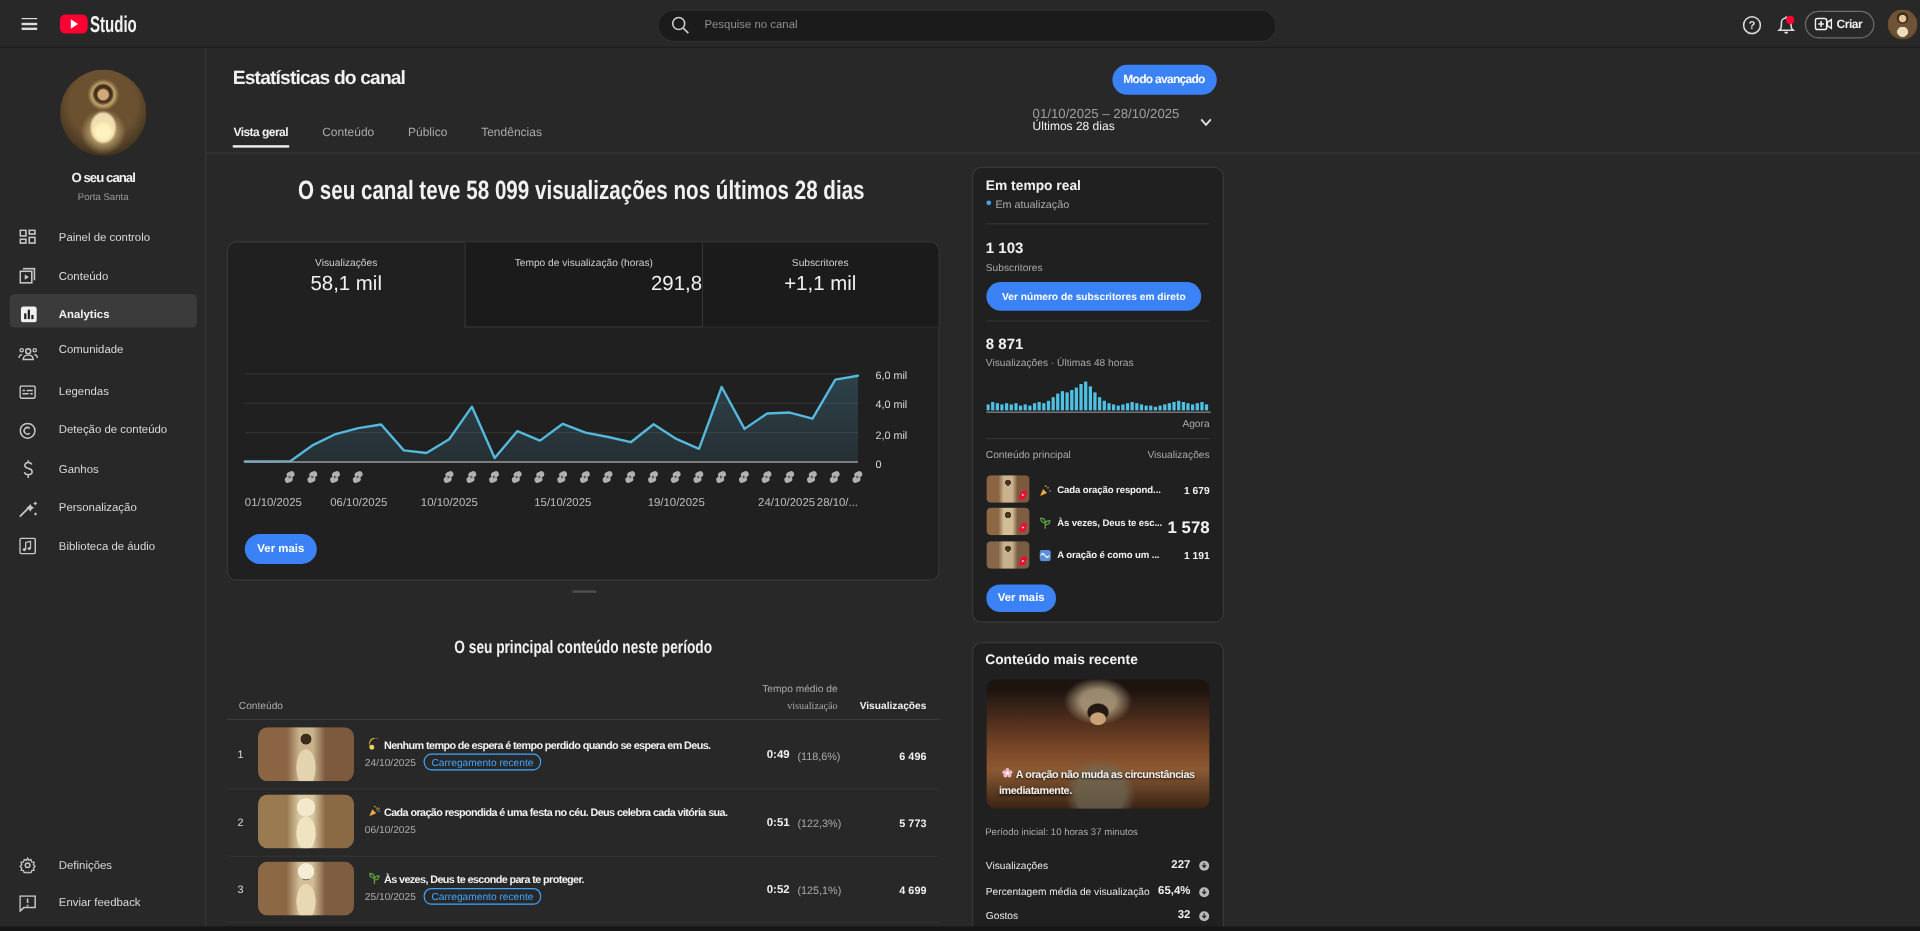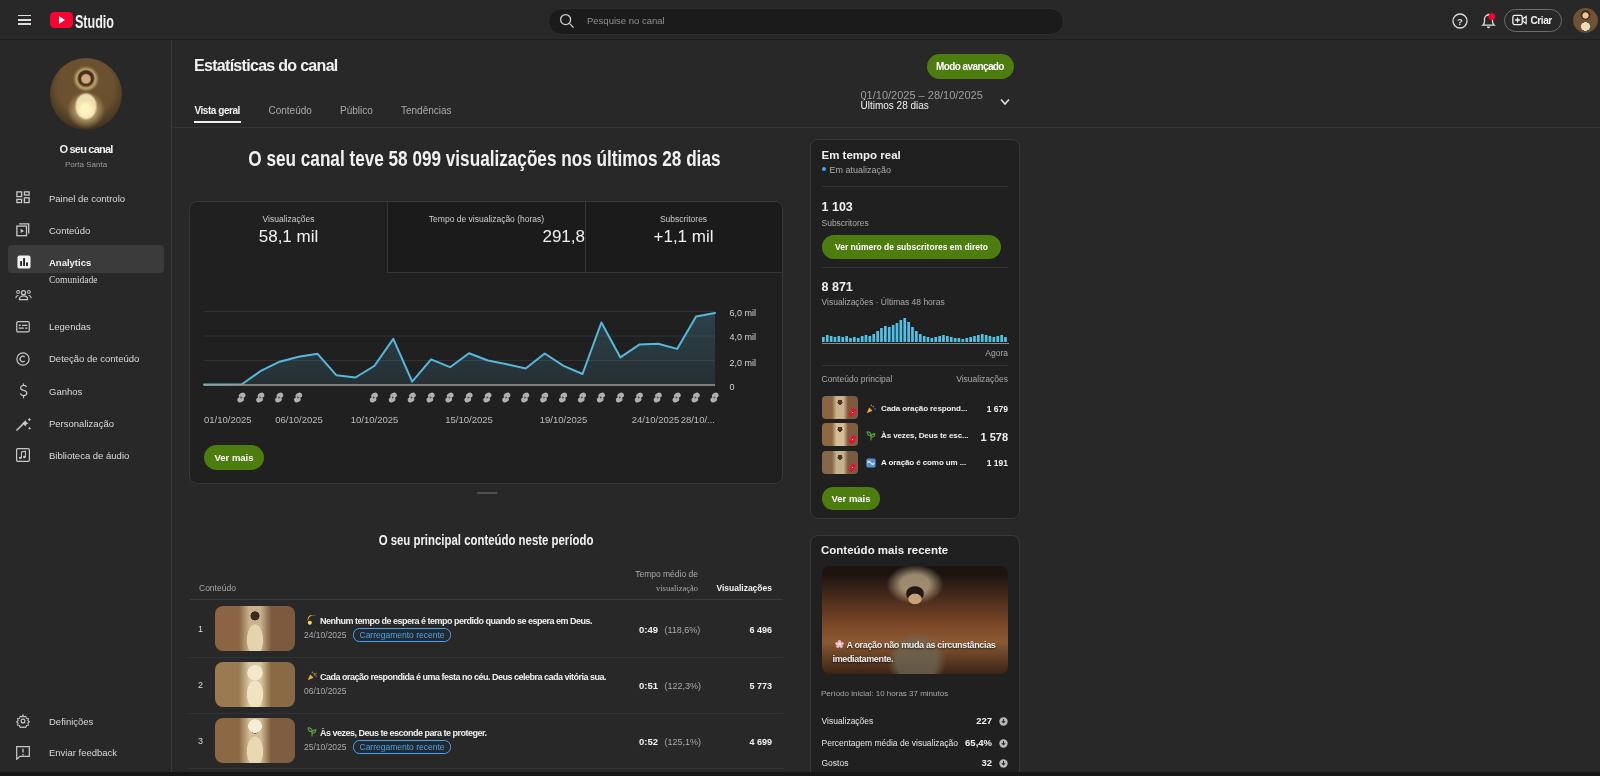--- a/index.html
+++ b/index.html
@@ -4,21 +4,21 @@
 <style>
   * { margin:0; padding:0; box-sizing:border-box; }
   html,body { width:1600px; height:776px; overflow:hidden; background:#282828;
     font-family:"Liberation Sans", sans-serif; }
   .abs { position:absolute; white-space:nowrap; }
   #app { position:relative; width:1600px; height:776px; background:#282828; }
   .w { color:#f1f1f1; }
   .g { color:#aaaaaa; }
   .b { font-weight:bold; }
   .card { position:absolute; background:#202020; border:1px solid #383838; border-radius:8px; }
-  .pill { position:absolute; background:#4d7c0f; border-radius:13px; color:#fff;
+  .pill { position:absolute; background:#3b82f6; border-radius:13px; color:#fff;
     font-weight:bold; display:flex; align-items:center; justify-content:center; }
 </style>
 </head>
 <body>
 <div id="app">
 
 <div class="abs" style="left:0;top:0;width:1600px;height:40px;background:#282828;border-bottom:1px solid #1e1e1e;"></div>
 
 <div class="abs" style="left:18px;top:14.6px;width:13.3px;height:1.8px;background:#dcdcdc;"></div>
 <div class="abs" style="left:18px;top:18.8px;width:13.3px;height:1.8px;background:#dcdcdc;"></div>
@@ -97,21 +97,21 @@
         <rect x="10.4" y="8.5" width="2.1" height="4" fill="#1f1f1f"></rect>
       </svg>
   <div class="abs w b" style="left:49px;top:256.5px;font-size:9.5px;">Analytics</div>
   <svg class="abs" style="left:15px;top:288px;" width="17" height="14" viewBox="0 0 18 15">
         <circle cx="9" cy="5" r="2.2" fill="none" stroke="#c8c8c8" stroke-width="1.3"></circle>
         <path d="M4.5 12.5 c0-2.5 2-4 4.5-4 s4.5 1.5 4.5 4z" fill="none" stroke="#c8c8c8" stroke-width="1.3"></path>
         <circle cx="3.2" cy="4.2" r="1.5" fill="none" stroke="#c8c8c8" stroke-width="1.1"></circle>
         <circle cx="14.8" cy="4.2" r="1.5" fill="none" stroke="#c8c8c8" stroke-width="1.1"></circle>
         <path d="M0.8 11 c0-1.8 1.2-2.8 2.8-2.9 M17.2 11 c0-1.8 -1.2-2.8 -2.8-2.9" fill="none" stroke="#c8c8c8" stroke-width="1.1"></path>
       </svg>
-  <div class="abs" style="left:49px;top:275px;font-size:9.5px;color:#dadada;font-family:Liberation Serif, serif;">Comunidade</div>
+  <div class="abs" style="left:49px;top:286px;font-size:9.5px;color:#dadada;">Comunidade</div>
   <svg class="abs" style="left:16px;top:321px;" width="14" height="12" viewBox="0 0 16 14">
         <rect x="0.7" y="0.7" width="14.6" height="12" rx="1.5" fill="none" stroke="#c8c8c8" stroke-width="1.4"></rect>
         <path d="M3 8.4 h6 M10.5 8.4 h2.5 M3 5.2 h2.5 M7 5.2 h6" stroke="#c8c8c8" stroke-width="1.5"></path>
       </svg>
   <div class="abs" style="left:49px;top:320.5px;font-size:9.5px;color:#dadada;">Legendas</div>
   <svg class="abs" style="left:16px;top:352px;" width="14" height="14" viewBox="0 0 16 16">
         <circle cx="8" cy="8" r="7" fill="none" stroke="#c8c8c8" stroke-width="1.4"></circle>
         <path d="M10 5.8 a3.1 3.1 0 1 0 0 4.4" fill="none" stroke="#c8c8c8" stroke-width="1.4"></path>
       </svg>
   <div class="abs" style="left:49px;top:353px;font-size:9.5px;color:#dadada;">Deteção de conteúdo</div>
@@ -385,21 +385,21 @@
     linear-gradient(90deg, #8d6845 0 28%, #d2bd96 40% 60%, #7f5d40 72% 100%);"></div>
   <svg class="abs" style="left:848.5px;top:435.4px;" width="7" height="9" viewBox="0 0 12 14">
         <rect x="2.5" y="0.9" width="9" height="6.8" rx="3.4" fill="#f03" transform="rotate(-25 7 4.3)"></rect>
         <rect x="0.5" y="6.3" width="9" height="6.8" rx="3.4" fill="#f03" transform="rotate(-25 5 9.7)"></rect>
         <path d="M4.9 5.2 l2.9 1.8 -2.9 1.8z" fill="#fff"></path>
       </svg>
   <svg class="abs" style="left:866px;top:430.7px;" width="10" height="10" viewBox="0 0 13 13">
         <path d="M6.5 12.5 V6 C6.5 3 4.5 1 1.5 1 c0 3 2 5.2 5 5.2 M6.5 8 c0-2.5 2-4.3 5-4.3 c0 2.8-2 4.6-5 4.6" fill="none" stroke="#5da03f" stroke-width="1.4"></path>
       </svg>
   <div class="abs w" style="left:881px;top:431.1px;font-size:8px;font-weight:bold;letter-spacing:-0.1px;">Às vezes, Deus te esc...</div>
-  <div class="abs w" style="left:940px;top:430.7px;width:68px;text-align:right;font-size:11px;font-weight:bold;padding-left:20px;">1 578</div>
+  <div class="abs w" style="left:940px;top:430.7px;width:68px;text-align:right;font-size:14px;font-weight:bold;padding-left:20px;">1 578</div>
 
   <div class="abs" style="left:822px;top:450.5px;width:36px;height:23px;border-radius:4px;background:
     radial-gradient(circle 2.6px at 50% 27%, #4a3522 0 95%, rgba(0,0,0,0) 100%),
     linear-gradient(90deg, #86674a 0 28%, #c5b18c 40% 60%, #795c42 72% 100%);"></div>
   <svg class="abs" style="left:848.5px;top:462.6px;" width="7" height="9" viewBox="0 0 12 14">
         <rect x="2.5" y="0.9" width="9" height="6.8" rx="3.4" fill="#f03" transform="rotate(-25 7 4.3)"></rect>
         <rect x="0.5" y="6.3" width="9" height="6.8" rx="3.4" fill="#f03" transform="rotate(-25 5 9.7)"></rect>
         <path d="M4.9 5.2 l2.9 1.8 -2.9 1.8z" fill="#fff"></path>
       </svg>
   <svg class="abs" style="left:866px;top:457.8px;" width="10" height="10" viewBox="0 0 13 13">

